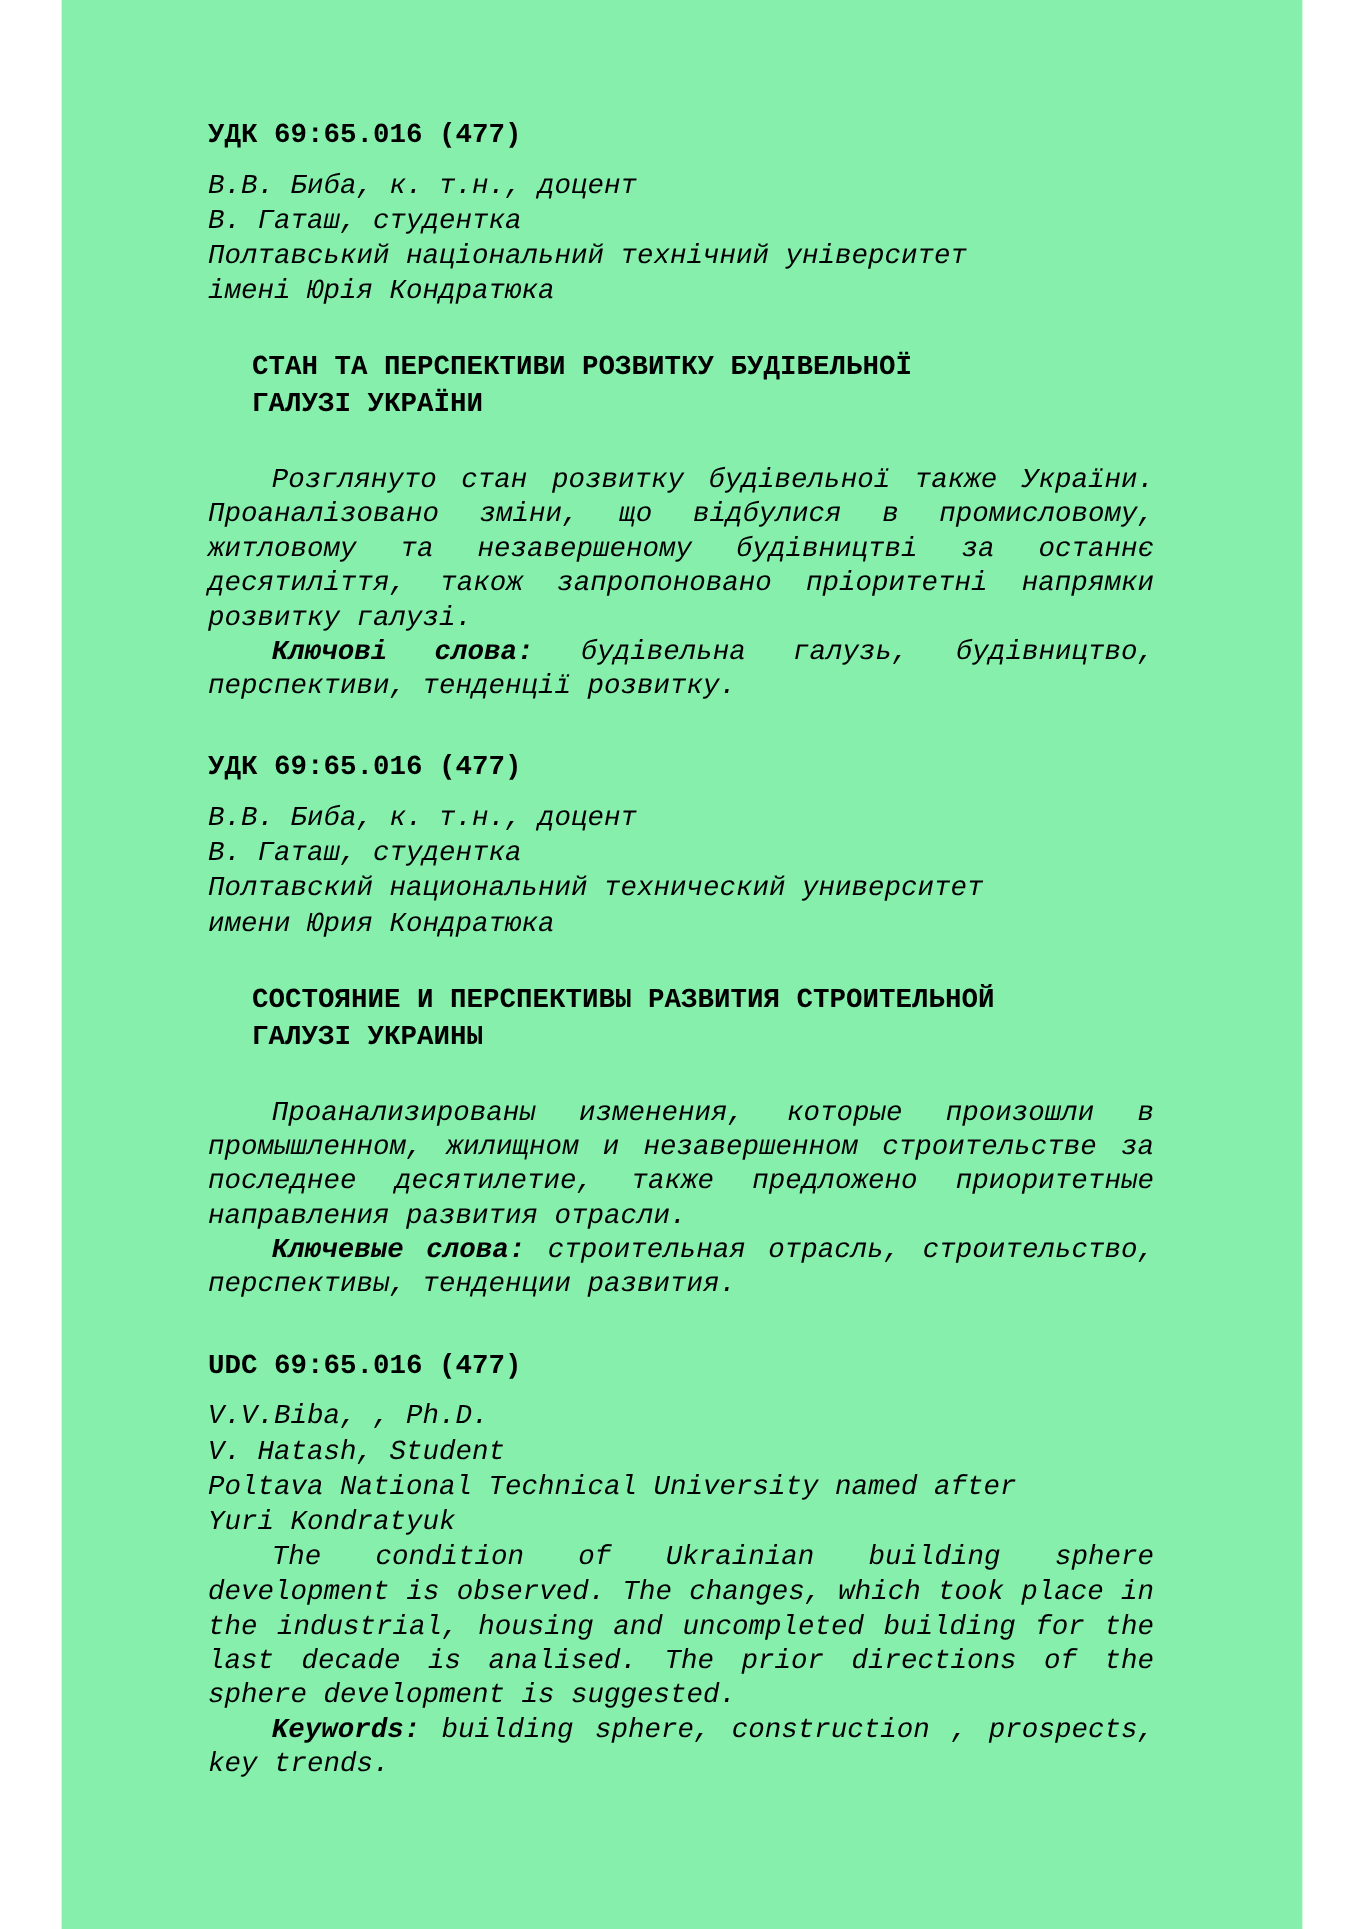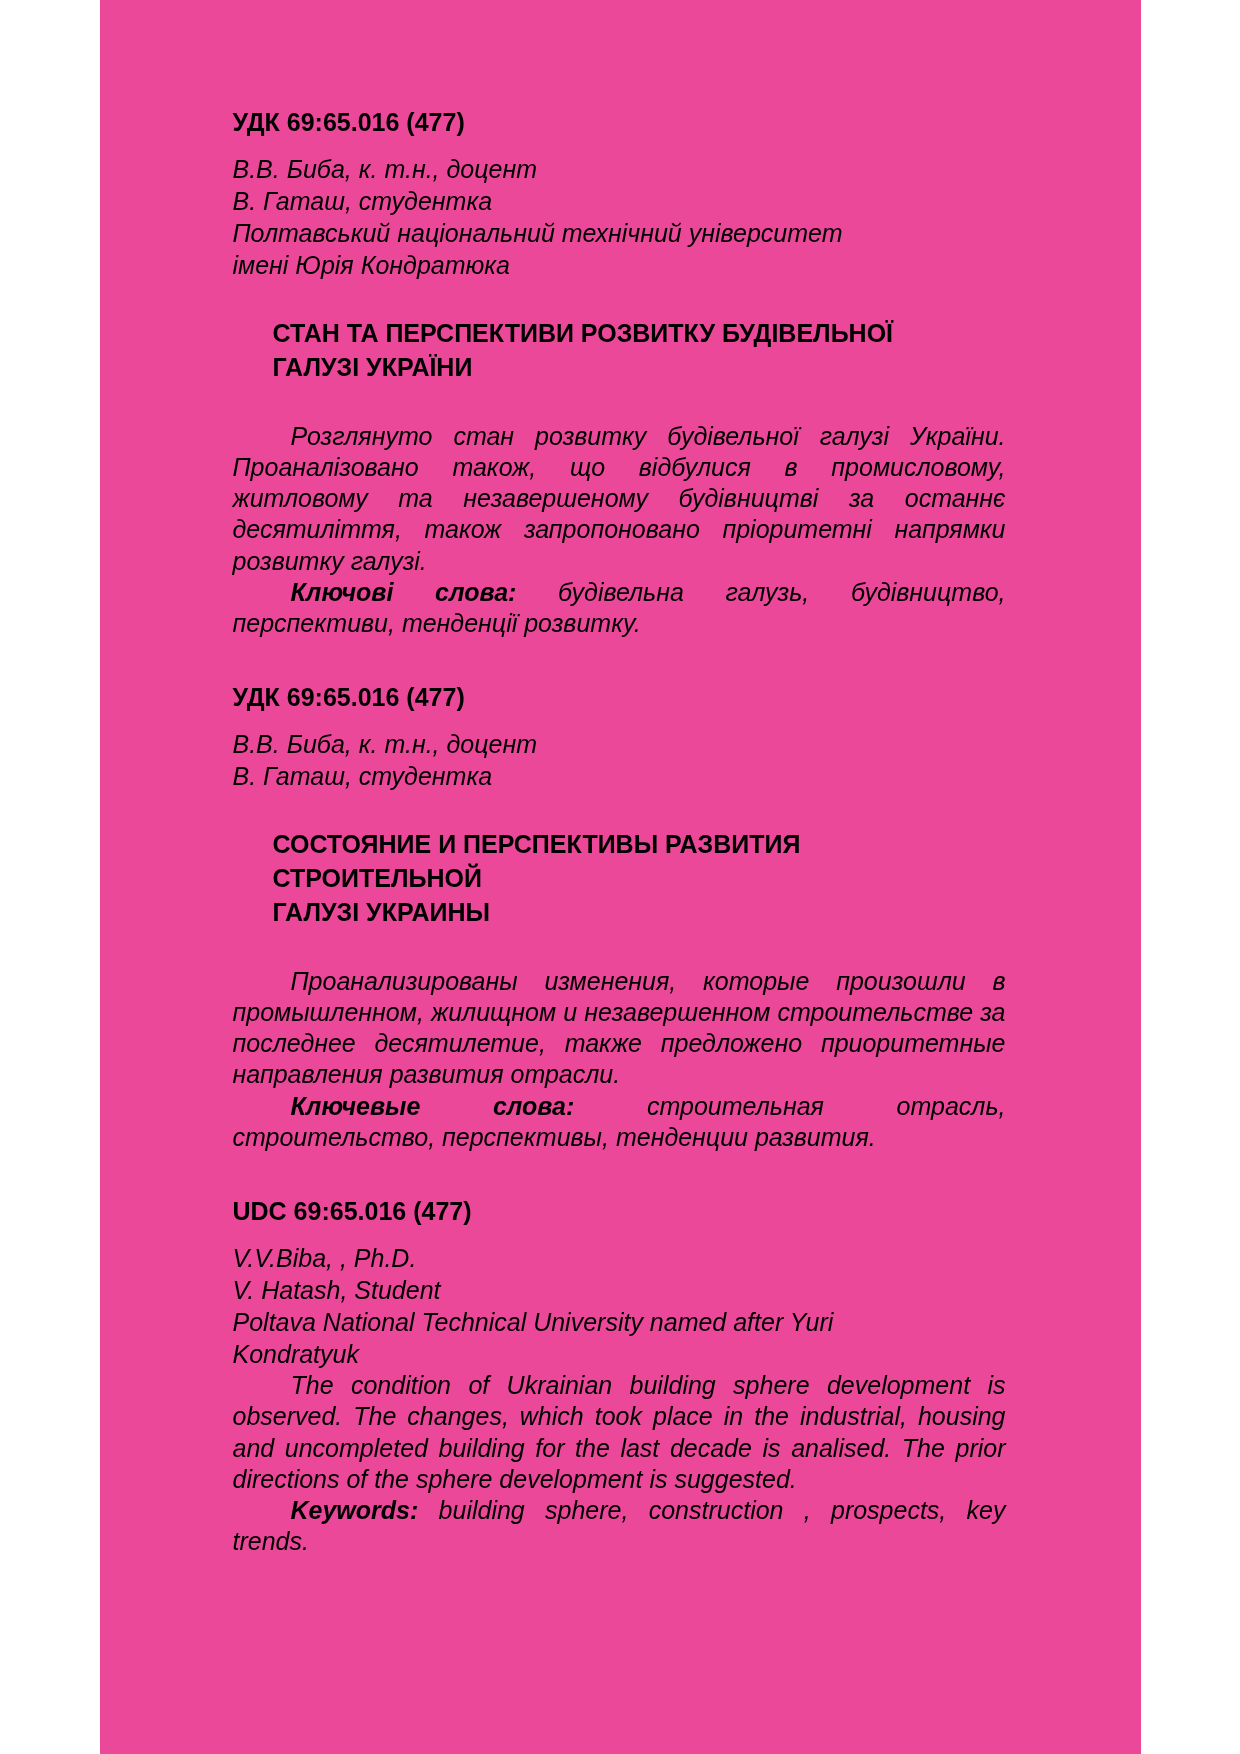--- a/index.html
+++ b/index.html
@@ -2,27 +2,27 @@
 <html><head>
 <meta charset="utf-8">
 <style>
   html, body {
     margin: 0;
     padding: 0;
     background: #ffffff;
   }
   .page {
     position: relative;
-    width: 1041px;
+    width: 1128px;
     height: 1754px;
     margin: 0 auto;
     box-sizing: border-box;
-    background: #ec4899;
+    background: #86efac;
     color: #000000;
-    font-family: Liberation Sans, sans-serif;
+    font-family: Liberation Mono, monospace;
     font-size: 25px;
     padding: 108px 135px 0 133px;
     overflow: hidden;
   }
   .section {
     margin-bottom: 44px;
   }
   .section-udc {
     font-weight: bold;
     margin: 0 0 16px 0;
@@ -70,29 +70,30 @@
 
   <div class="section">
     <div class="section-udc">УДК 69:65.016 (477)</div>
     <div class="byline">
       <div class="byline-row">В.В. Биба, к. т.н., доцент</div>
       <div class="byline-row">В. Гаташ, студентка</div>
       <div class="byline-row">Полтавський національний технічний університет імені Юрія Кондратюка</div>
     </div>
     <div class="sec-title">СТАН ТА ПЕРСПЕКТИВИ РОЗВИТКУ БУДІВЕЛЬНОЇ
 ГАЛУЗІ УКРАЇНИ</div>
-    <p class="abstract">Розглянуто стан розвитку будівельної галузі України. Проаналізовано також, що відбулися в промисловому, житловому та незавершеному будівництві за останнє десятиліття, також  запропоновано пріоритетні напрямки розвитку галузі.</p>
+    <p class="abstract">Розглянуто стан розвитку будівельної также України. Проаналізовано зміни, що відбулися в промисловому, житловому та незавершеному будівництві за останнє десятиліття, також  запропоновано пріоритетні напрямки розвитку галузі.</p>
     <p class="keywords"><span class="kw-label">Ключові слова:</span><span> будівельна галузь, будівництво, перспективи, тенденції розвитку.</span></p>
   </div>
 
   <div class="section">
     <div class="section-udc">УДК 69:65.016 (477)</div>
     <div class="byline">
       <div class="byline-row">В.В. Биба, к. т.н., доцент</div>
       <div class="byline-row">В. Гаташ, студентка</div>
+      <div class="byline-row">Полтавский национальний технический университет имени Юрия Кондратюка</div>
     </div>
     <div class="sec-title">СОСТОЯНИЕ  И ПЕРСПЕКТИВЫ РАЗВИТИЯ СТРОИТЕЛЬНОЙ
 ГАЛУЗІ УКРАИНЫ</div>
     <p class="abstract">Проанализированы изменения, которые произошли в промышленном, жилищном и незавершенном строительстве за последнее десятилетие, также предложено приоритетные направления развития отрасли.</p>
     <p class="keywords"><span class="kw-label">Ключевые слова:</span><span> строительная отрасль, строительство, перспективы, тенденции развития.</span></p>
   </div>
 
   <div class="section">
     <div class="section-udc">UDC 69:65.016 (477)</div>
     <div class="byline">

